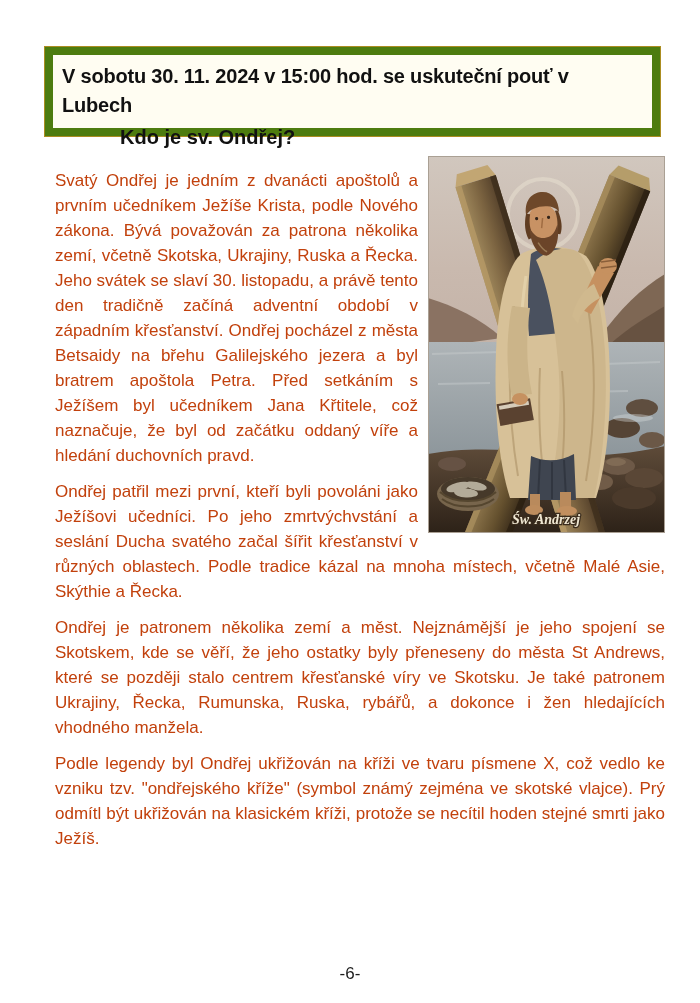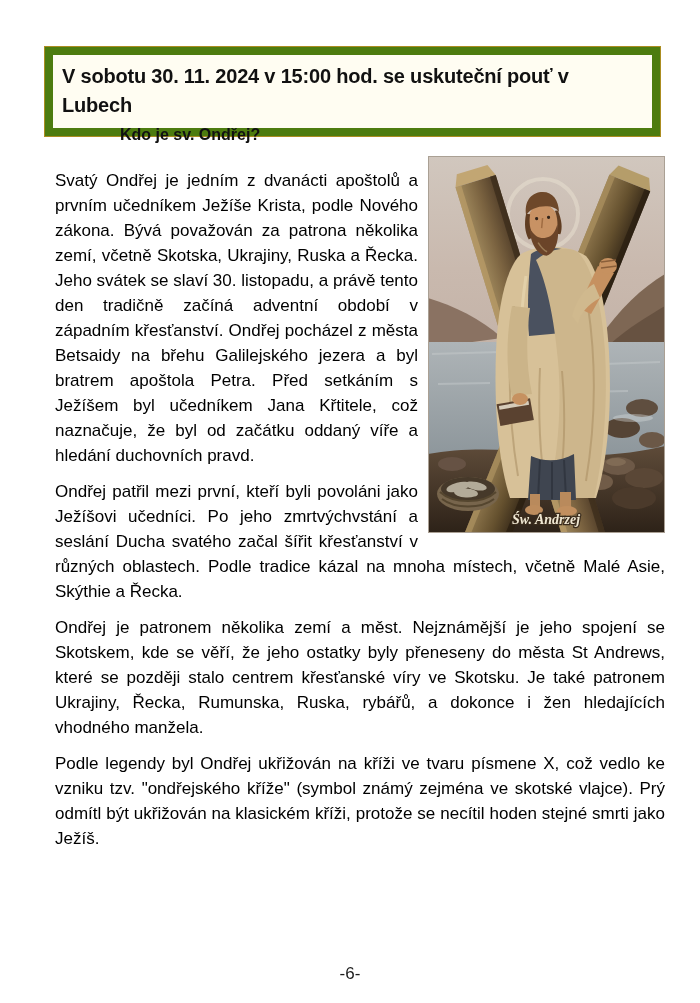--- a/index.html
+++ b/index.html
@@ -13,29 +13,29 @@
     background:#fffdf2;
     border:8px solid #4d7c0f;outline:1px solid #ab8d21;
     padding:7px 8px 8px 9px;
   }
   .banner-line{
     font-size:20px;font-weight:bold;line-height:29px;color:#111;
     white-space:pre-wrap;letter-spacing:-0.2px;
   }
   .heading{
     position:absolute;left:120px;top:126px;margin:0;
-    font-size:16px;font-weight:bold;color:#111;
+    font-size:20px;font-weight:bold;color:#111;
   }
   .article{
     position:absolute;left:55px;top:156px;width:610px;
   }
   .article p{
     margin:0 0 11px 0;
     font-size:17px;line-height:25px;text-align:justify;
-    color:#000000;
+    color:#c2410c;
   }
   .article p.first{margin-top:12px;}
   .illustration{
     float:right;width:237px;height:377px;margin:0 0 14px 10px;
     padding:0;border:0;
   }
   .illustration svg{display:block;width:237px;height:377px;}
   .footer{
     position:absolute;left:0;top:964px;width:700px;
     text-align:center;font-size:17px;color:#1c1c1c;

